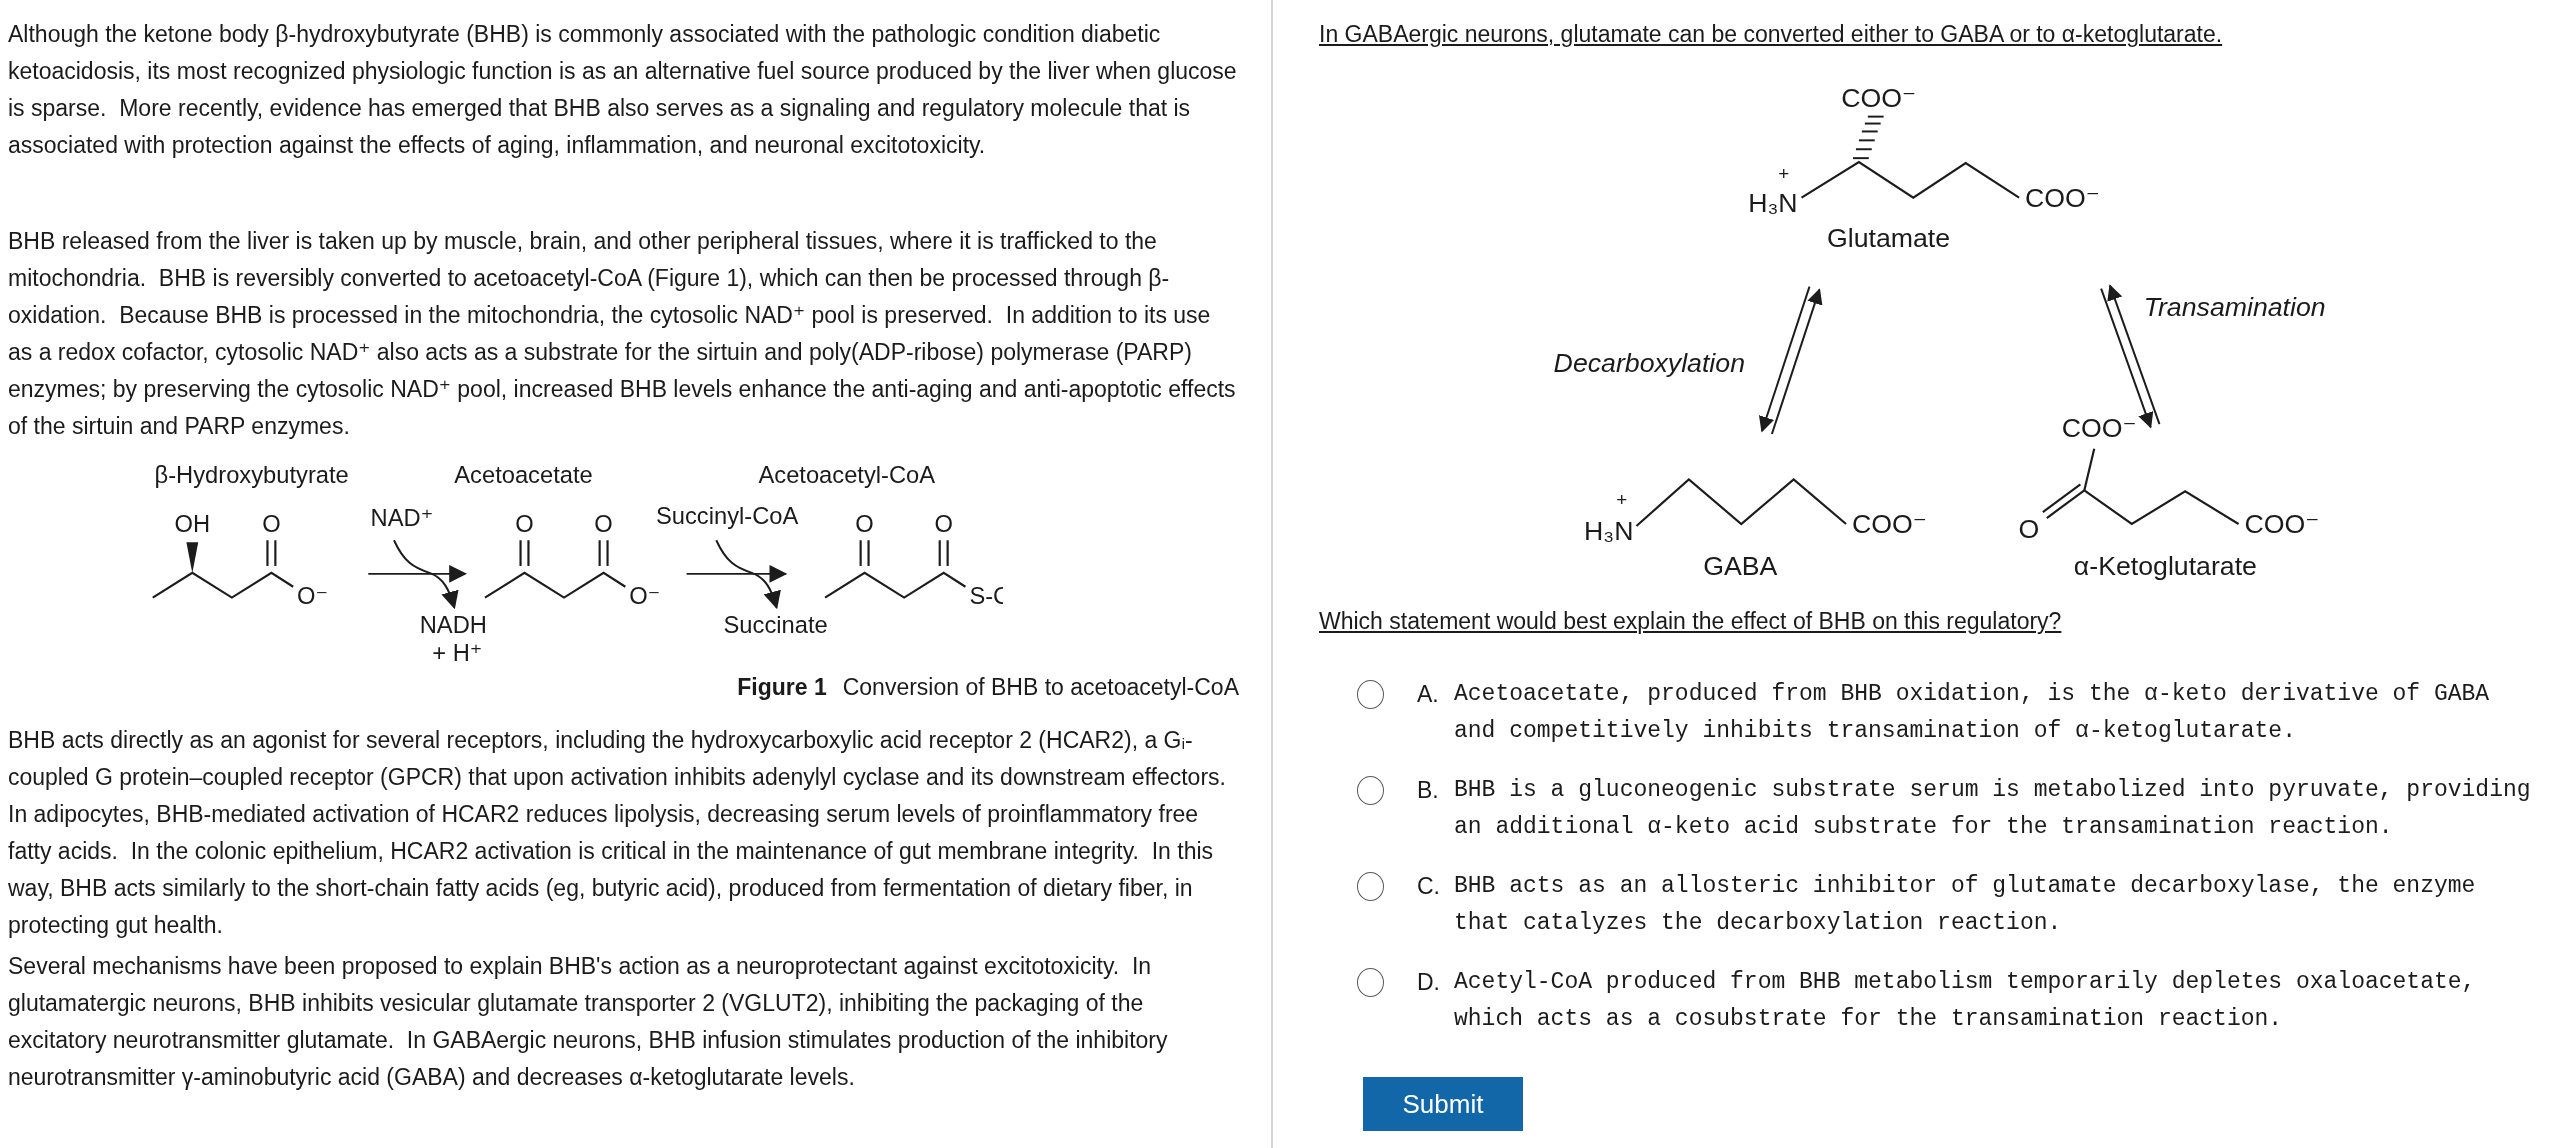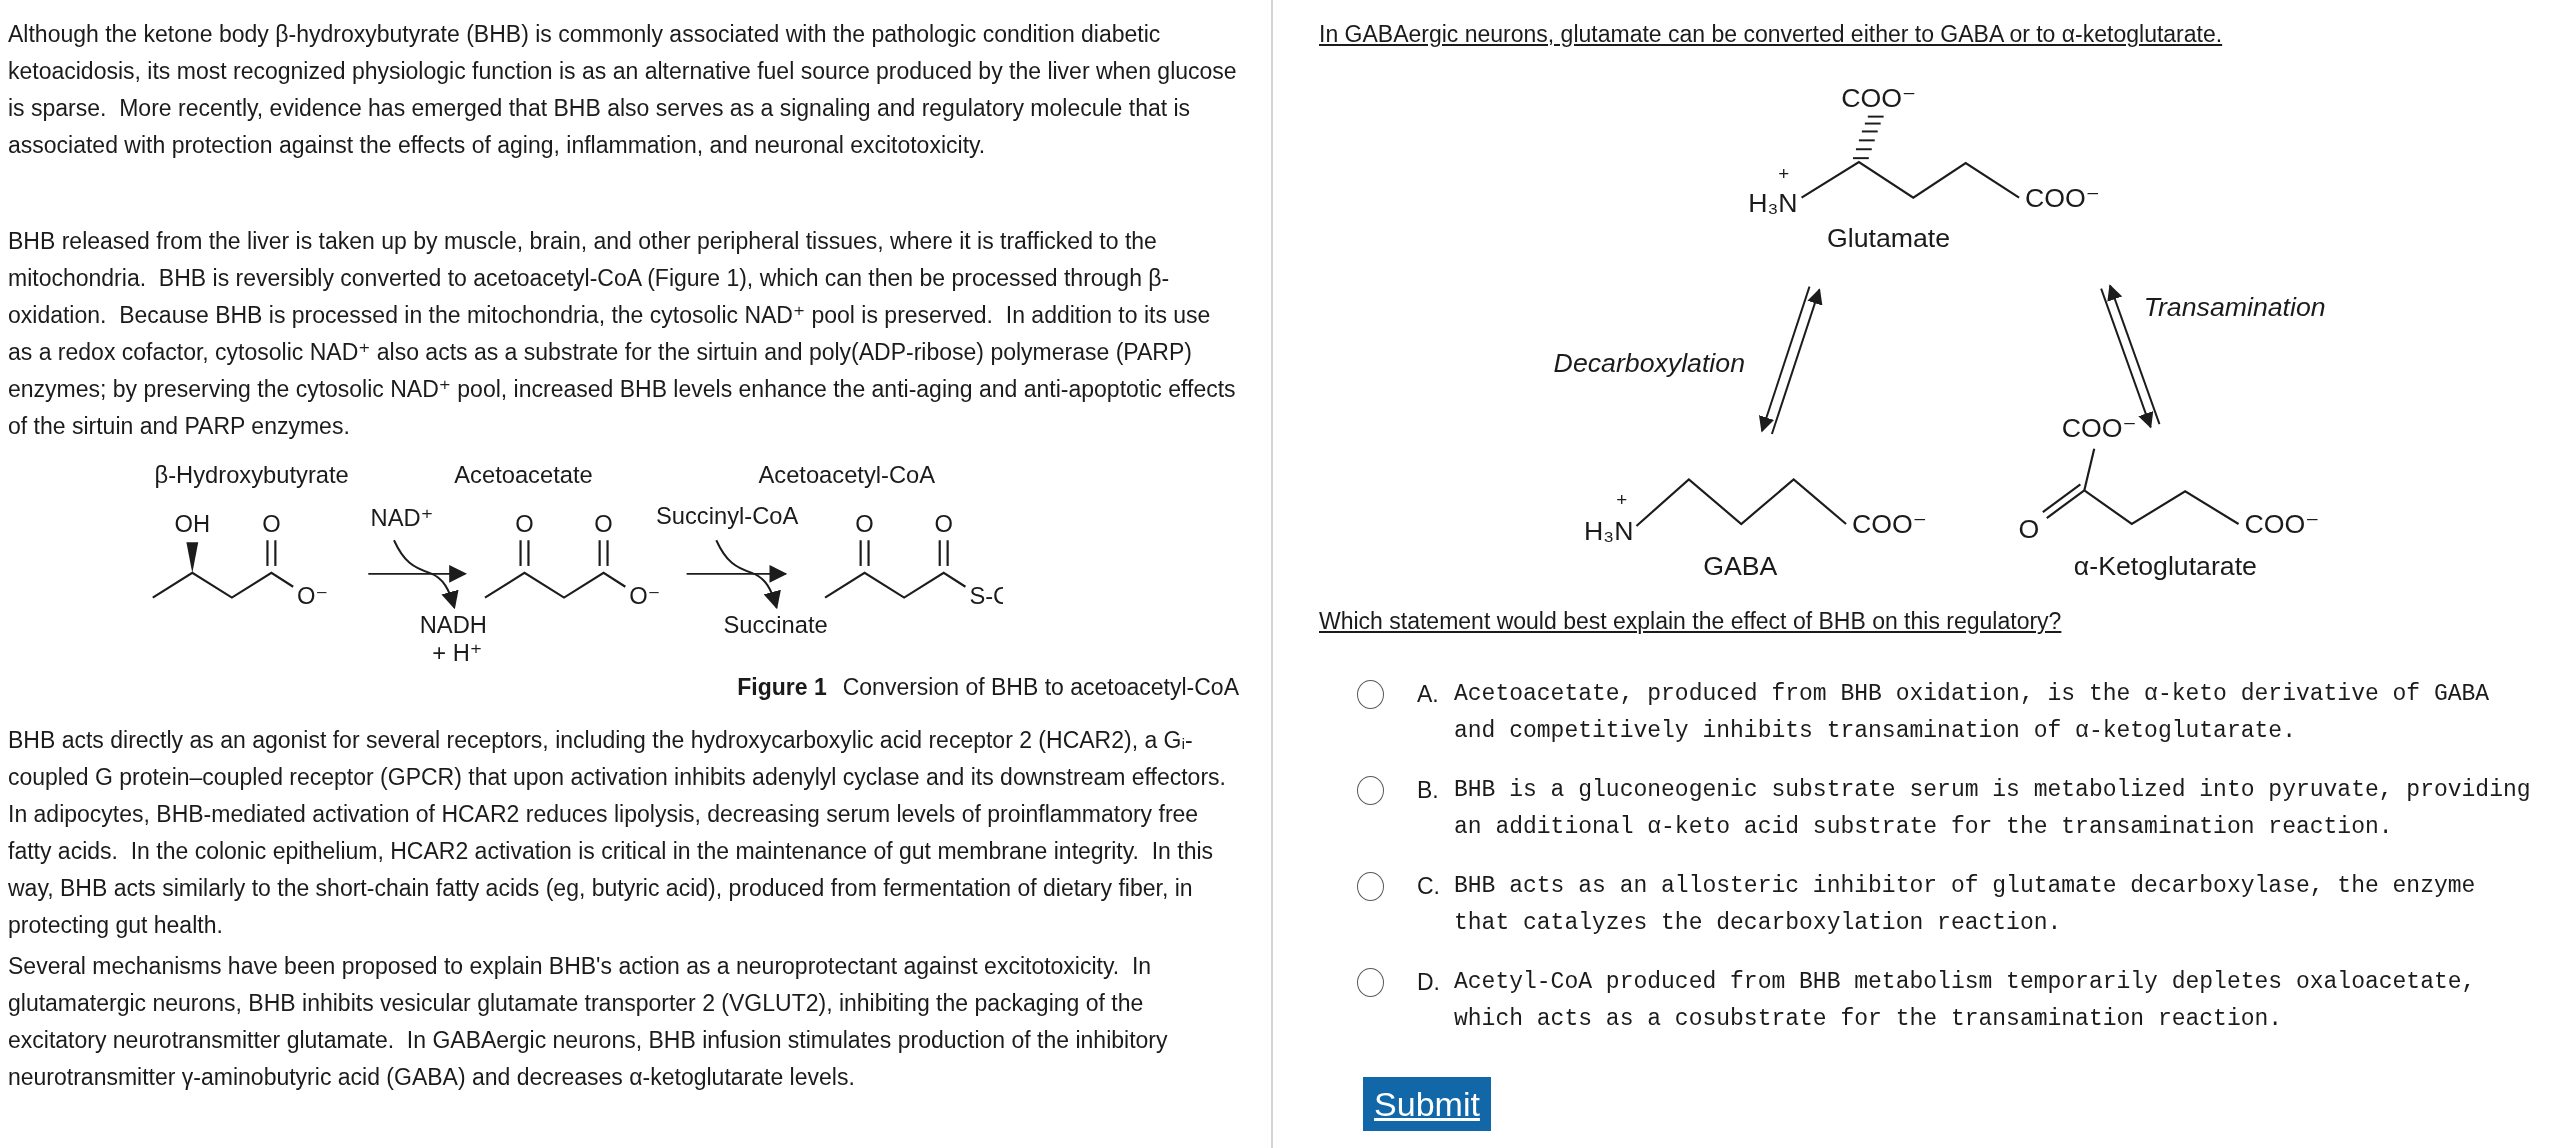--- a/index.html
+++ b/index.html
@@ -13,24 +13,24 @@
   .caption .cap-label{font-weight:bold;margin-right:16px;}
   .divider{position:absolute;left:1271px;top:0;width:2px;height:1148px;background:#d3d3d3;}
   .figwrap{position:absolute;}
   svg text{fill:#1b1b1b;}
   .options{position:absolute;left:1357px;top:676px;width:1187px;}
   .opt{display:flex;align-items:flex-start;margin-bottom:22px;font-size:23px;line-height:37px;cursor:default;}
   .radio{width:27px;height:29px;border:1.6px solid #5a5a5a;border-radius:50%;
          margin:4px 33px 0 0;flex:none;background:#fff;box-sizing:border-box;}
   .letter{width:37px;flex:none;}
   .otext{max-width:1108px;font-family:Liberation Mono, monospace;}
-  .submit{position:absolute;left:1363px;top:1077px;width:128px;height:54px;
-          background:#1167a8;color:#ffffff;border:none;font-size:34px;
+  .submit{position:absolute;left:1363px;top:1077px;width:160px;height:54px;
+          background:#1167a8;color:#ffffff;border:none;font-size:26px;
           font-family:"Liberation Sans","DejaVu Sans",sans-serif;
-          display:flex;align-items:center;justify-content:center;cursor:pointer;text-decoration:underline;}
+          display:flex;align-items:center;justify-content:center;cursor:pointer;}
   .chem{stroke:#1c1c1c;stroke-width:2.2;fill:none;}
   .chem-thin{stroke:#1c1c1c;stroke-width:2;fill:none;}
   .lbl{font-size:24px;}
   .lbl2{font-size:27px;}
   .molname{font-size:24px;}
   .molname2{font-size:27px;}
   .rxn{font-size:27px;font-style:italic;}
   .plus-sm{font-size:19px;}
 </style>
 </head>

